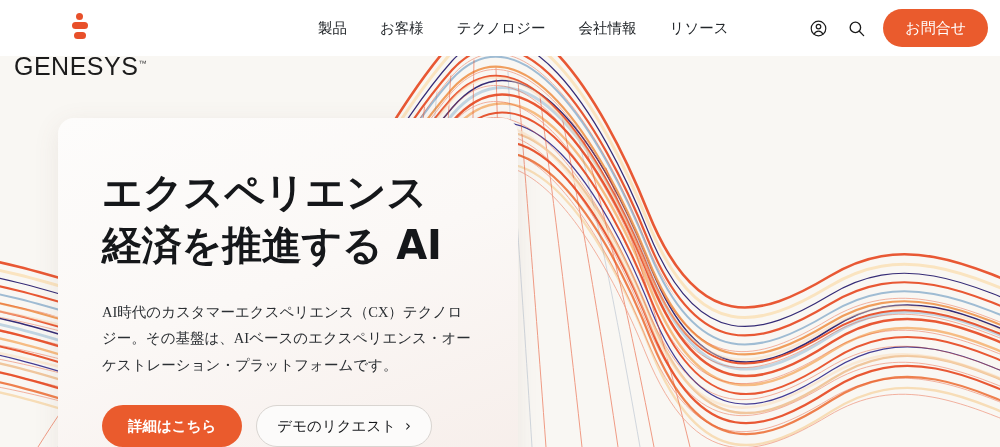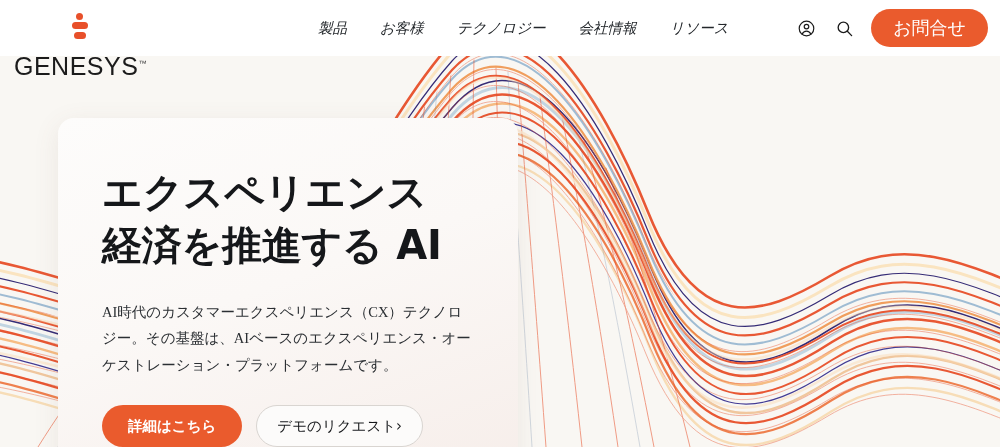--- a/index.html
+++ b/index.html
@@ -31,41 +31,41 @@
   .logo-mark .d3 { position:absolute; left:2px; top:20px; width:12px; height:7px; border-radius:4px; background:#E8502A; }
   .logo-text {
     font-size: 25px; letter-spacing: 0.5px; color: #1b1b1b;
     font-weight: 400; line-height: 30px; white-space: nowrap;
     font-family: "Liberation Sans", sans-serif;
   }
   .logo-tm { font-size: 8px; vertical-align: super; color:#444; }
 
   .nav {
     position: absolute; left: 318px; top: 0; height: 56px;
-    display: flex; align-items: center; gap: 33px; font-style: italic;
+    display: flex; align-items: center; gap: 33px;
   }
   .nav-item {
     font-size: 14.5px; color: #23272b; white-space: nowrap;
     cursor: pointer; line-height: 56px;
     font-family: "DejaVu Sans", sans-serif;
   }
 
   .header-right {
     position: absolute; right: 12px; top: 0; height: 56px;
     display: flex; align-items: center; gap: 16px;
   }
   .icon-btn {
     width: 22px; height: 22px; display:flex; align-items:center; justify-content:center;
     cursor: pointer; color: #1b1b1b;
   }
   .cta-btn {
     background: #EA5B2D; color: #fff;
     border: none; border-radius: 20px;
     height: 38px; padding: 0 22px;
-    font-size: 18px; cursor: pointer;
+    font-size: 15px; cursor: pointer;
     font-family: "DejaVu Sans", sans-serif;
     display: flex; align-items: center; justify-content: center;
     white-space: nowrap;
   }
 
   
   .hero {
     position: absolute; top: 56px; left: 0;
     width: 1000px; height: 391px;
     background: #F9F7F3;
@@ -103,21 +103,21 @@
     font-size: 14.5px; font-weight: 700; cursor: pointer;
     font-family: "DejaVu Sans", sans-serif;
     display:flex; align-items:center; justify-content:center; white-space:nowrap;
   }
   .btn-outline {
     background: #FCFBFA; color: #15171A;
     border: 1px solid #D9D5D1; border-radius: 22px;
     height: 42px; padding: 0 20px;
     font-size: 14.5px; cursor: pointer;
     font-family: "DejaVu Sans", sans-serif;
-    display:flex; align-items:center; white-space:nowrap;
+    display:flex; align-items:center; gap:9px; white-space:nowrap;
   }
   .chev { font-size: 15px; line-height: 1; color:#15171A; }
 </style>
 </head>
 <body>
 
 <div class="page">
 
   <div class="header">
 

